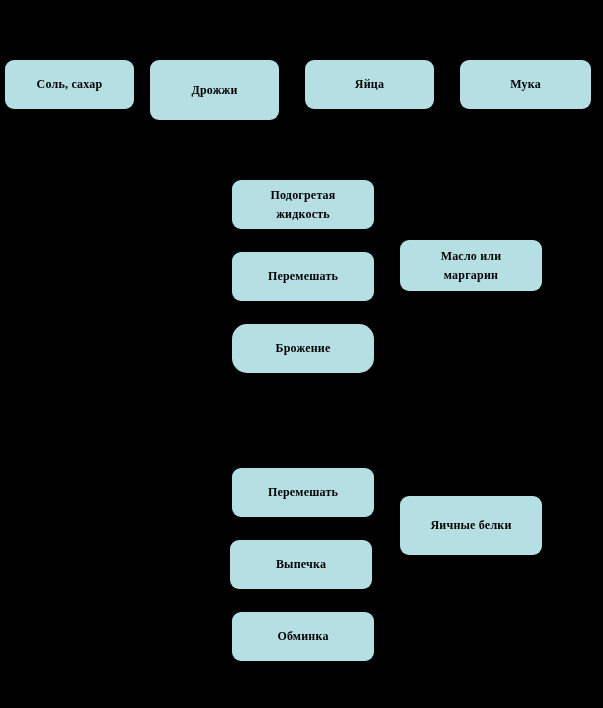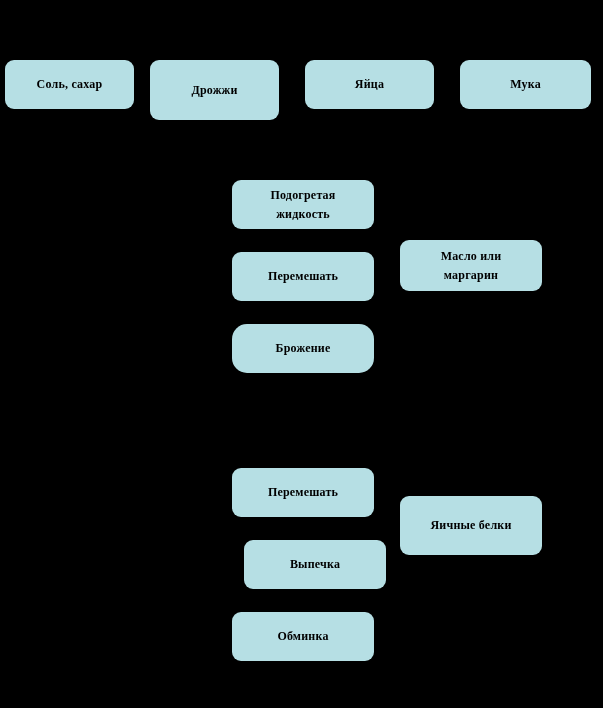--- a/index.html
+++ b/index.html
@@ -69,21 +69,21 @@
 
   <div class="node" style="left:232px; top:324px; width:142px; height:49px;border-radius:15px;">
     <span class="lbl">Брожение</span>
   </div>
 
 
   <div class="node" style="left:232px; top:468px; width:142px; height:49px;">
     <span class="lbl">Перемешать</span>
   </div>
 
-  <div class="node" style="left:244px; top:540px; width:142px; height:49px;">
+  <div class="node" style="left:230px; top:540px; width:142px; height:49px;">
     <span class="lbl">Выпечка</span>
   </div>
 
   <div class="node" style="left:232px; top:612px; width:142px; height:49px;">
     <span class="lbl">Обминка</span>
   </div>
 
   <div class="node" style="left:400px; top:240px; width:142px; height:51px;">
     <span class="lbl">Масло или
 маргарин</span>

